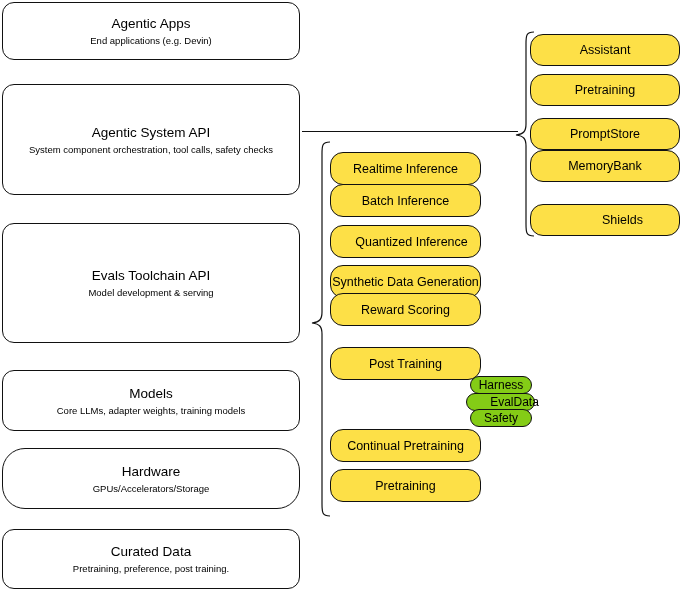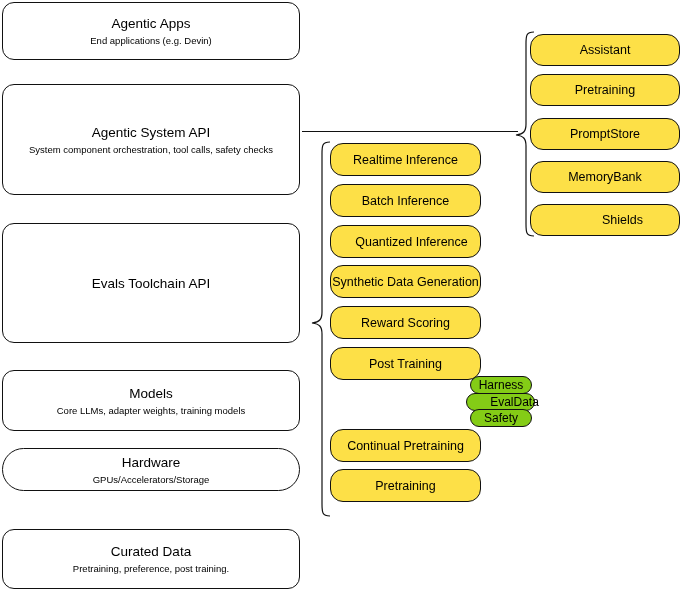--- a/index.html
+++ b/index.html
@@ -113,59 +113,60 @@
     <div class="subtitle">End applications (e.g. Devin)</div>
   </div>
 
   <div class="box layer-box" style="top:84px; height:111px;justify-content:center;">
     <div class="title">Agentic System API</div>
     <div class="subtitle">System component orchestration, tool calls, safety checks</div>
   </div>
 
   <div class="box layer-box" style="top:223px; height:120px;">
     <div class="title">Evals Toolchain API</div>
+    <div class="subtitle">Model development &amp; serving</div>
   </div>
 
   <div class="box layer-box" style="top:370px; height:61px;">
     <div class="title">Models</div>
     <div class="subtitle">Core LLMs, adapter weights, training models</div>
   </div>
 
-  <div class="box layer-box" style="top:448px; height:43px;border-radius:23px;">
+  <div class="box layer-box" style="top:448px; height:61px;border-radius:23px;">
     <div class="title">Hardware</div>
     <div class="subtitle">GPUs/Accelerators/Storage</div>
   </div>
 
   <div class="box layer-box" style="top:529px; height:60px;">
     <div class="title">Curated Data</div>
     <div class="subtitle">Pretraining, preference, post training.</div>
   </div>
 
   <div class="connector" style="left:302px; top:131px; width:216px;"></div>
 
   <svg class="brace" style="left:310px; top:140px;" width="24" height="380" viewBox="0 0 24 380">
     <path d="M20 2 C 12 2, 12 6, 12 14 L12 172 C12 179, 10 182, 2 183 C10 184, 12 187, 12 194 L12 364 C12 372, 12 376, 20 376"></path>
   </svg>
 
-  <div class="chip mid-chip" style="top:143px;">Realtime Inference</div>
+  <div class="chip mid-chip" style="top:152px;">Realtime Inference</div>
   <div class="chip mid-chip" style="top:184px;">Batch Inference</div>
   <div class="chip mid-chip" style="top:225px;padding-left:12px;">Quantized Inference</div>
   <div class="chip mid-chip" style="top:265px;">Synthetic Data Generation</div>
-  <div class="chip mid-chip" style="top:306px;">Reward Scoring</div>
+  <div class="chip mid-chip" style="top:293px;">Reward Scoring</div>
   <div class="chip mid-chip" style="top:347px;">Post Training</div>
   <div class="chip mid-chip" style="top:429px;">Continual Pretraining</div>
   <div class="chip mid-chip" style="top:469px;">Pretraining</div>
 
   <div class="pill" style="left:470px; top:376px; width:62px; height:18px;">Harness</div>
   <div class="pill" style="left:466px; top:393px; width:69px; height:18px;padding-left:28px;">EvalData</div>
   <div class="pill" style="left:470px; top:409px; width:62px; height:18px;">Safety</div>
 
   <svg class="brace" style="left:514px; top:30px;" width="22" height="210" viewBox="0 0 22 210">
     <path d="M20 2 C 12 2, 12 6, 12 14 L12 94 C12 101, 10 104, 2 105 C10 106, 12 109, 12 116 L12 194 C12 202, 12 206, 20 206"></path>
   </svg>
 
   <div class="chip right-chip" style="top:34px;">Assistant</div>
   <div class="chip right-chip" style="top:74px;">Pretraining</div>
   <div class="chip right-chip" style="top:118px;">PromptStore</div>
-  <div class="chip right-chip" style="top:161px;">MemoryBank</div>
+  <div class="chip right-chip" style="top:150px;">MemoryBank</div>
   <div class="chip right-chip" style="top:204px;padding-left:35px;">Shields</div>
 
 </div>
 
 </body></html>

